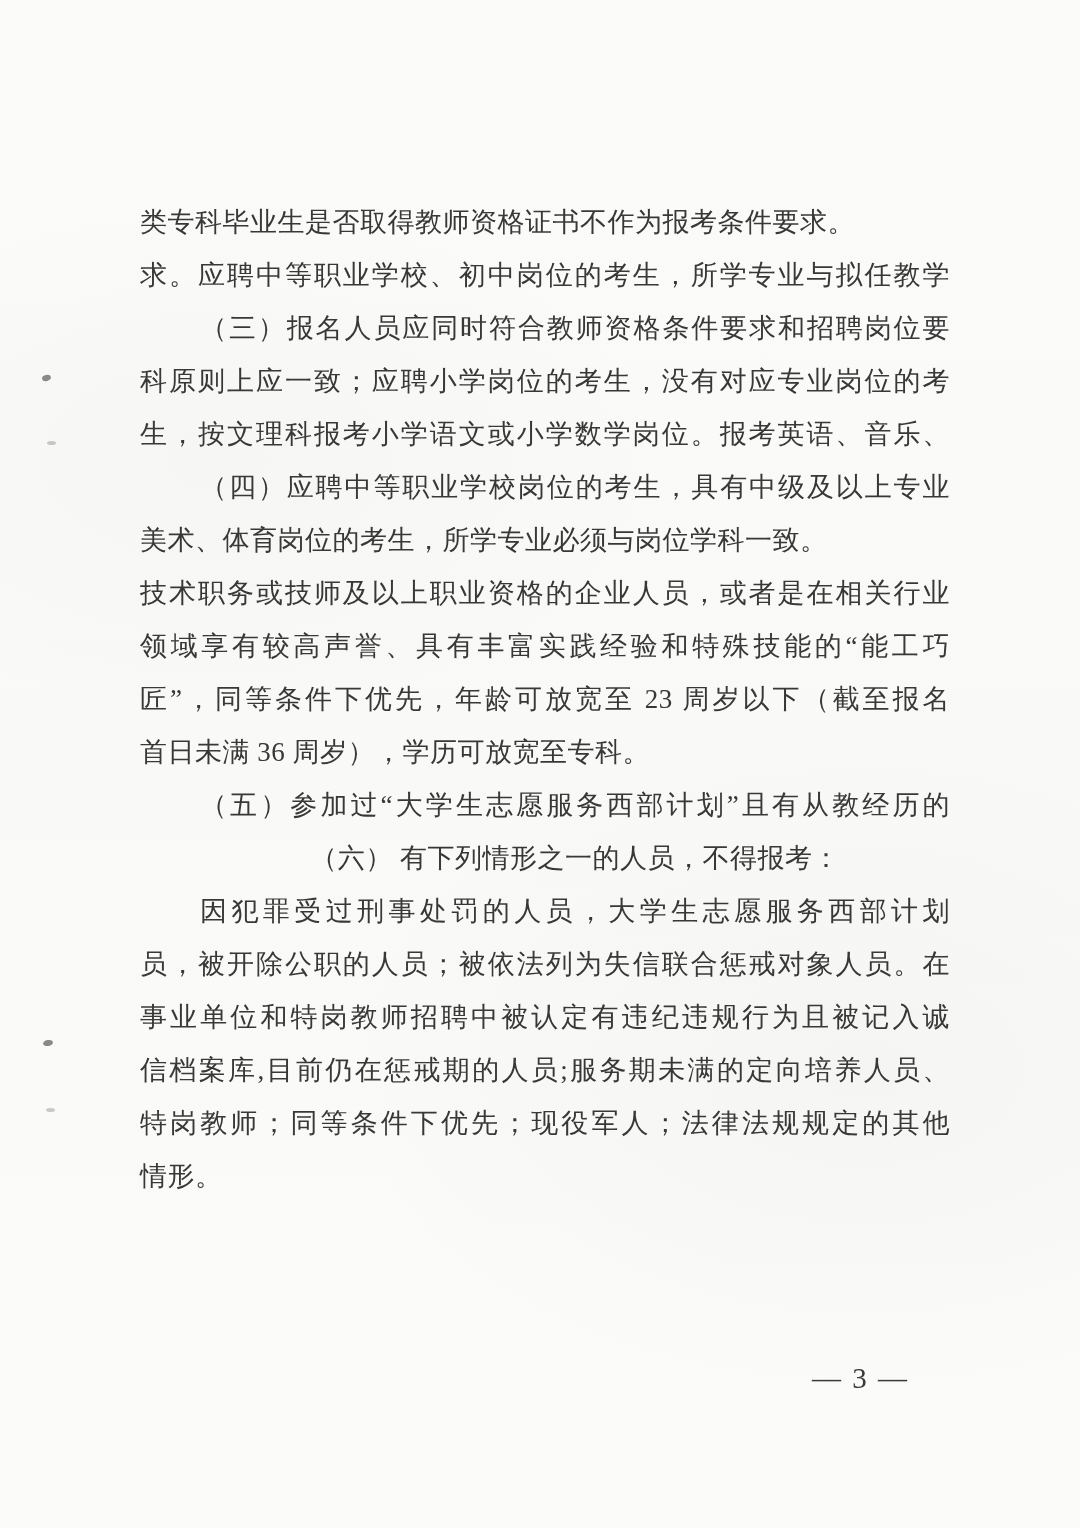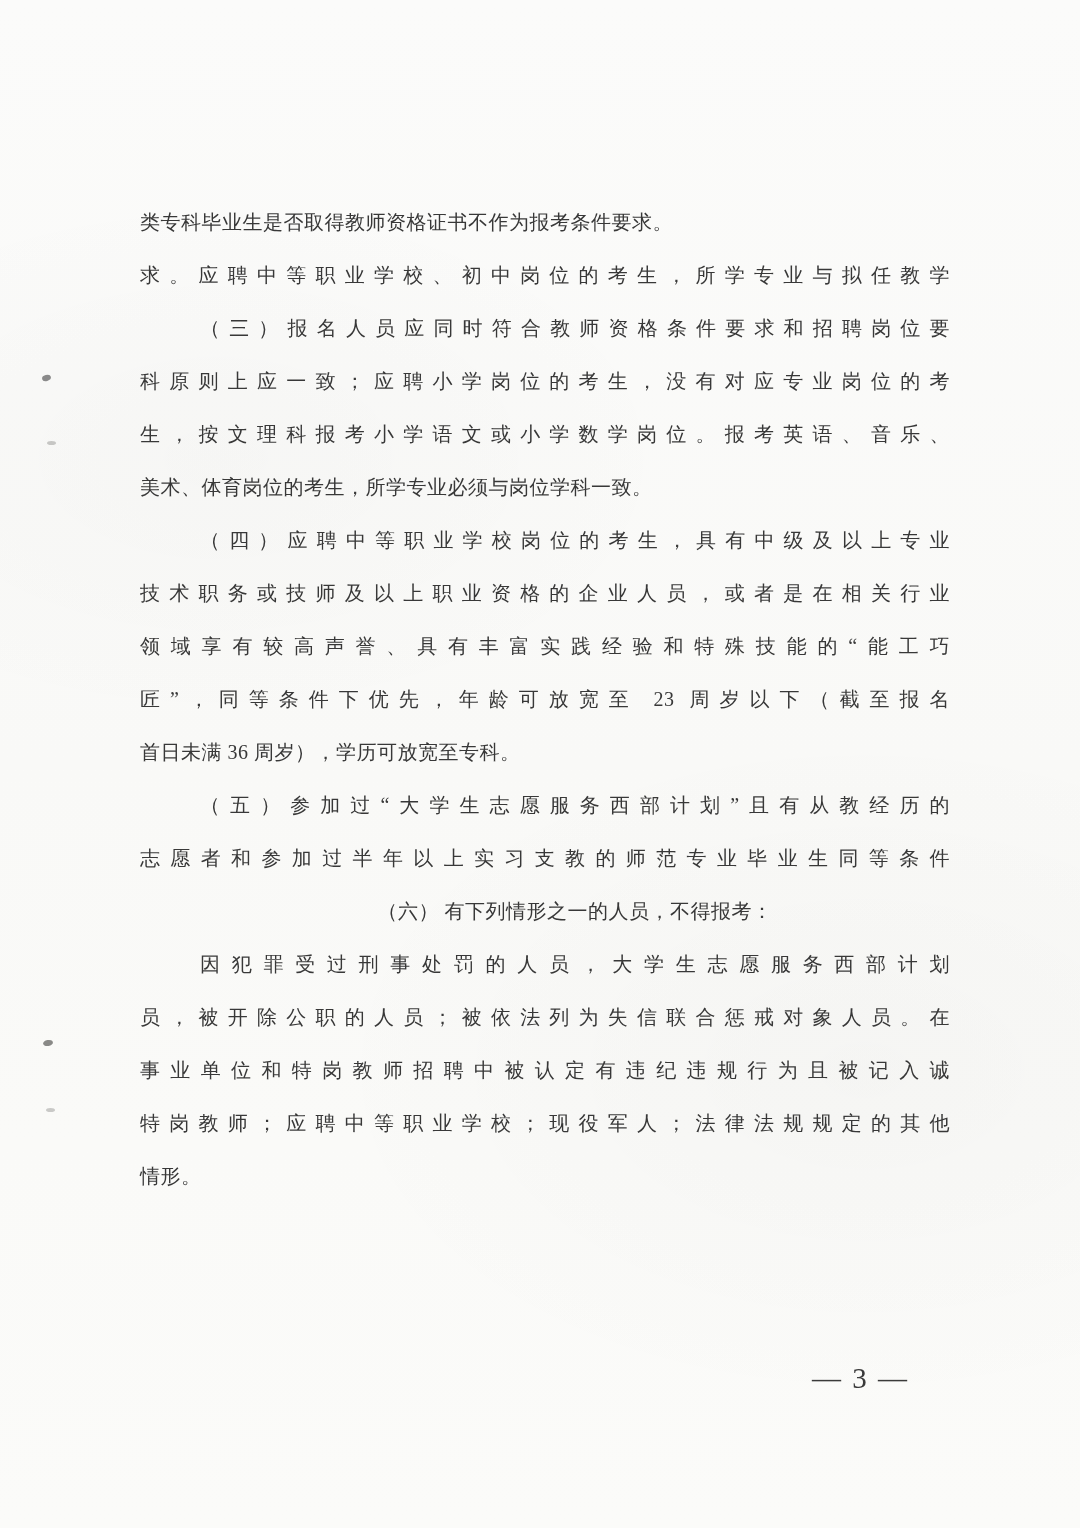--- a/index.html
+++ b/index.html
@@ -28,21 +28,21 @@
   .doc-body {
     position: absolute;
     left: 140px;
     top: 196px;
     width: 810px;
     color: #383838;
   }
   .line {
     height: 53px;
     line-height: 53px;
-    font-size: 20px;
+    font-size: 27px;
     letter-spacing: 0.5px;
     text-align: left;
   }
   .line.indent {
     text-indent: 60px;
     text-align: center;
   }
   .line.fill {
     text-align: justify;
     text-align-last: justify;
@@ -72,33 +72,33 @@
 <body>
 
 <div class="page">
 
   <div class="doc-body" id="doc-body">
       <div class="line">类专科毕业生是否取得教师资格证书不作为报考条件要求。</div>
       <div class="line fill">求。应聘中等职业学校、初中岗位的考生，所学专业与拟任教学</div>
       <div class="line indent fill">（三）报名人员应同时符合教师资格条件要求和招聘岗位要</div>
       <div class="line fill">科原则上应一致；应聘小学岗位的考生，没有对应专业岗位的考</div>
       <div class="line fill">生，按文理科报考小学语文或小学数学岗位。报考英语、音乐、</div>
+      <div class="line indent fill">（四）应聘中等职业学校岗位的考生，具有中级及以上专业</div>
       <div class="line">美术、体育岗位的考生，所学专业必须与岗位学科一致。</div>
-      <div class="line indent fill">（四）应聘中等职业学校岗位的考生，具有中级及以上专业</div>
       <div class="line fill">技术职务或技师及以上职业资格的企业人员，或者是在相关行业</div>
       <div class="line fill">领域享有较高声誉、具有丰富实践经验和特殊技能的“能工巧</div>
       <div class="line fill">匠”，同等条件下优先，年龄可放宽至 23 周岁以下（截至报名</div>
       <div class="line">首日未满 36 周岁），学历可放宽至专科。</div>
       <div class="line indent fill">（五）参加过“大学生志愿服务西部计划”且有从教经历的</div>
-      <div class="line fill">志愿者和参加过半年以上实习支教的师范专业毕业生同等条件</div>
       <div class="line indent">（六） 有下列情形之一的人员，不得报考：</div>
       <div class="line indent fill">因犯罪受过刑事处罚的人员，大学生志愿服务西部计划</div>
       <div class="line fill">员，被开除公职的人员；被依法列为失信联合惩戒对象人员。在</div>
       <div class="line fill">事业单位和特岗教师招聘中被认定有违纪违规行为且被记入诚</div>
-      <div class="line fill">特岗教师；应聘中等职业学校；现役军人；法律法规规定的其他</div>
+      <div class="line fill">信档案库,目前仍在惩戒期的人员;服务期未满的定向培养人员、</div>
+      <div class="line fill">特岗教师；同等条件下优先；现役军人；法律法规规定的其他</div>
       <div class="line">情形。</div>
     </div>
 
   <div class="page-number">— 3 —</div>
 
   <div class="speck speck-1"></div>
   <div class="speck speck-2"></div>
   <div class="speck speck-3"></div>
   <div class="speck speck-4"></div>
 

